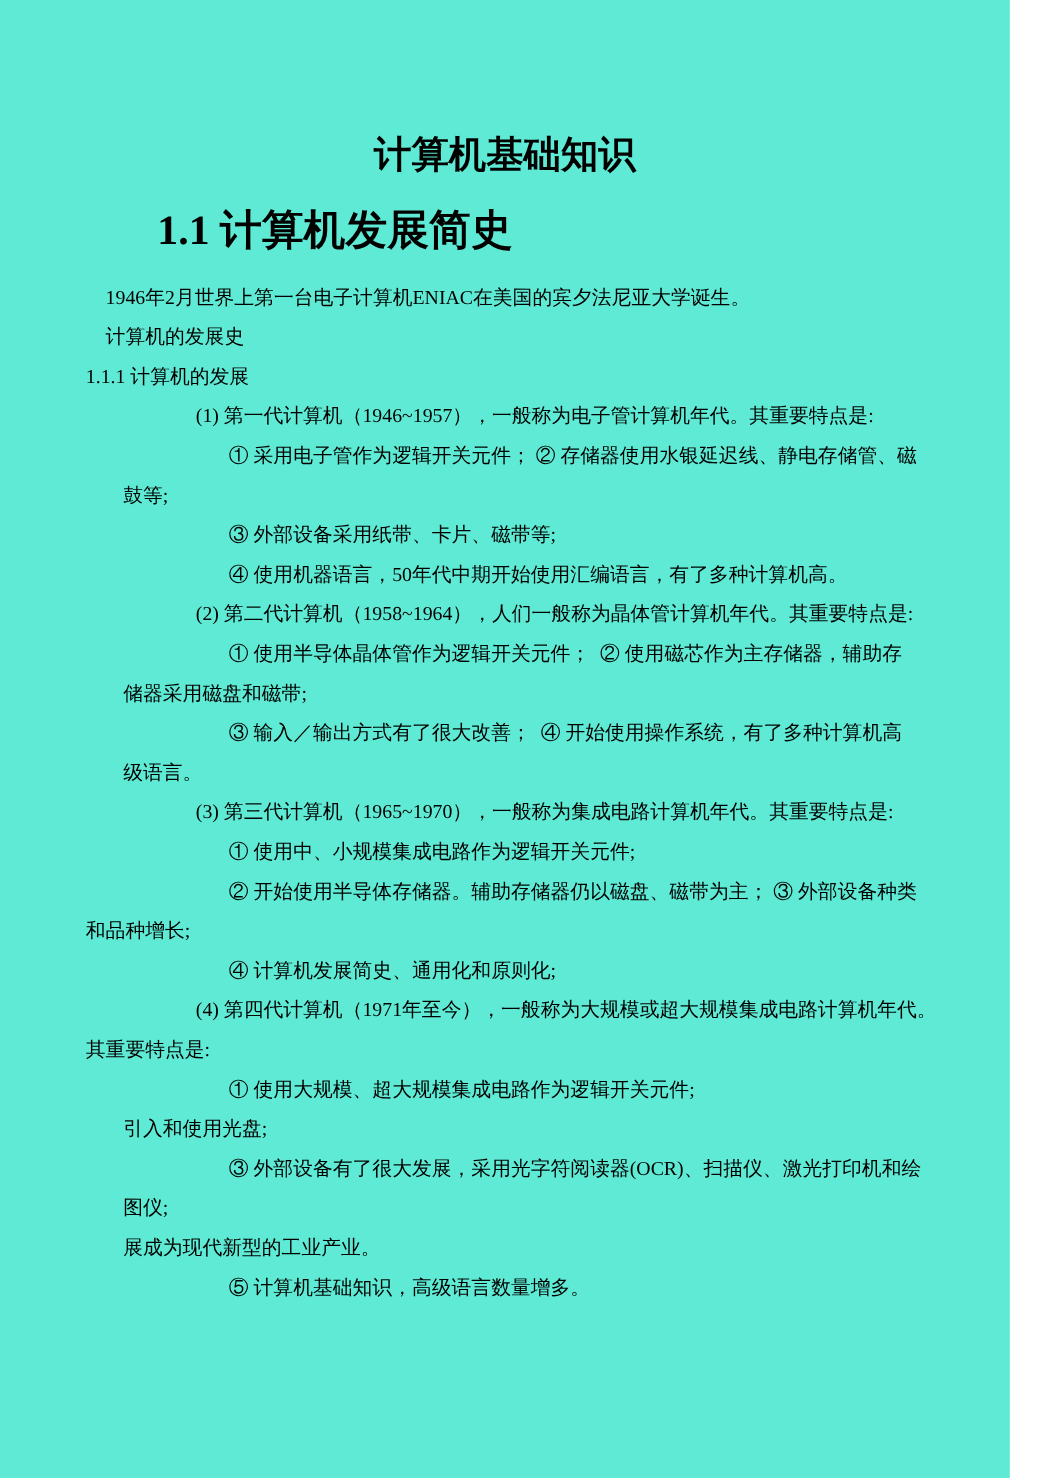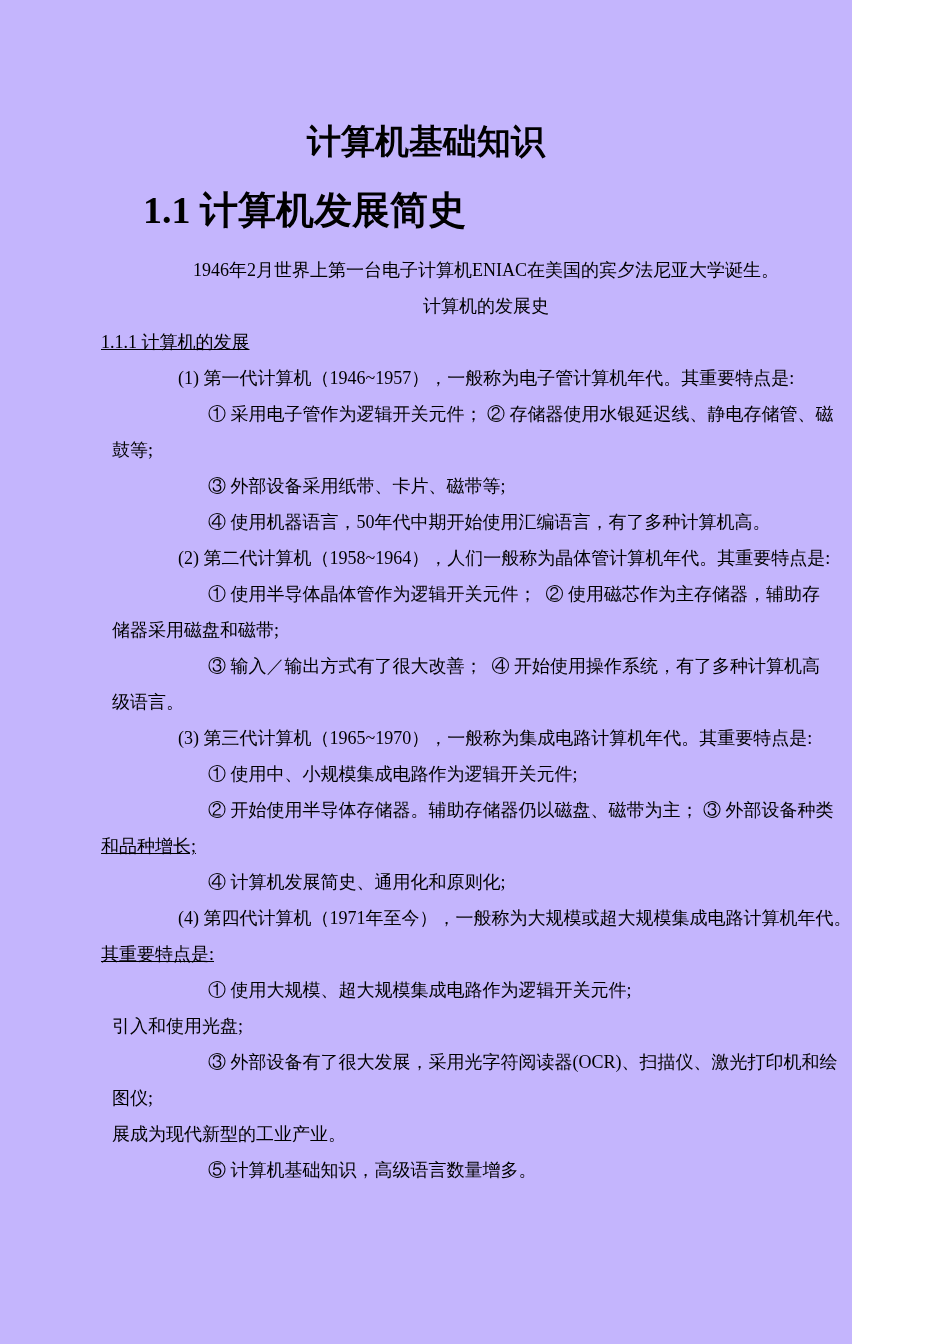--- a/index.html
+++ b/index.html
@@ -2,23 +2,23 @@
 <html lang="zh"><head>
 <meta charset="utf-8">
 <style>
   html, body {
     margin: 0;
     padding: 0;
     background: #ffffff;
   }
   .page {
     position: relative;
-    width: 852px;
+    width: 918px;
     height: 1344px;
-    background: #c4b5fd;
+    background: #5eead4;
     color: #000000;
     font-family: "Liberation Serif", "DejaVu Serif", serif;
     overflow: hidden;
     box-sizing: border-box;
     padding-top: 122px;
   }
   .doc-title {
     text-align: center;
     font-size: 34px;
     font-weight: 700;
@@ -35,22 +35,22 @@
   }
   .body-lines {
     margin-top: 20px;
   }
   .line {
     font-size: 18px;
     line-height: 36px;
     white-space: pre;
   }
   
-  .l-flush { padding-left: 101px; text-decoration: underline; } 
-  .l-body  { padding-left: 120px; text-align: center; } 
+  .l-flush { padding-left: 78px; } 
+  .l-body  { padding-left: 96px; } 
   .l-item  { padding-left: 178px; } 
   .l-sub   { padding-left: 208px; } 
   .l-cont  { padding-left: 112px; } 
 </style>
 </head>
 <body>
 
 <div class="page">
 
   <div class="doc-title">计算机基础知识</div>

